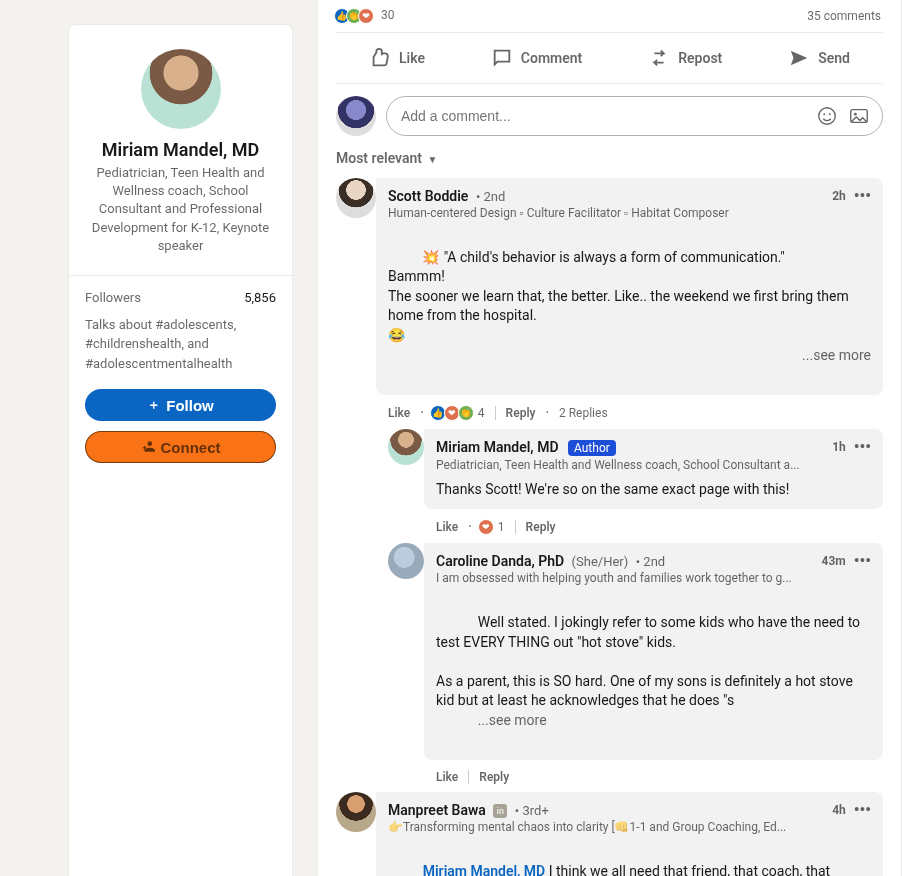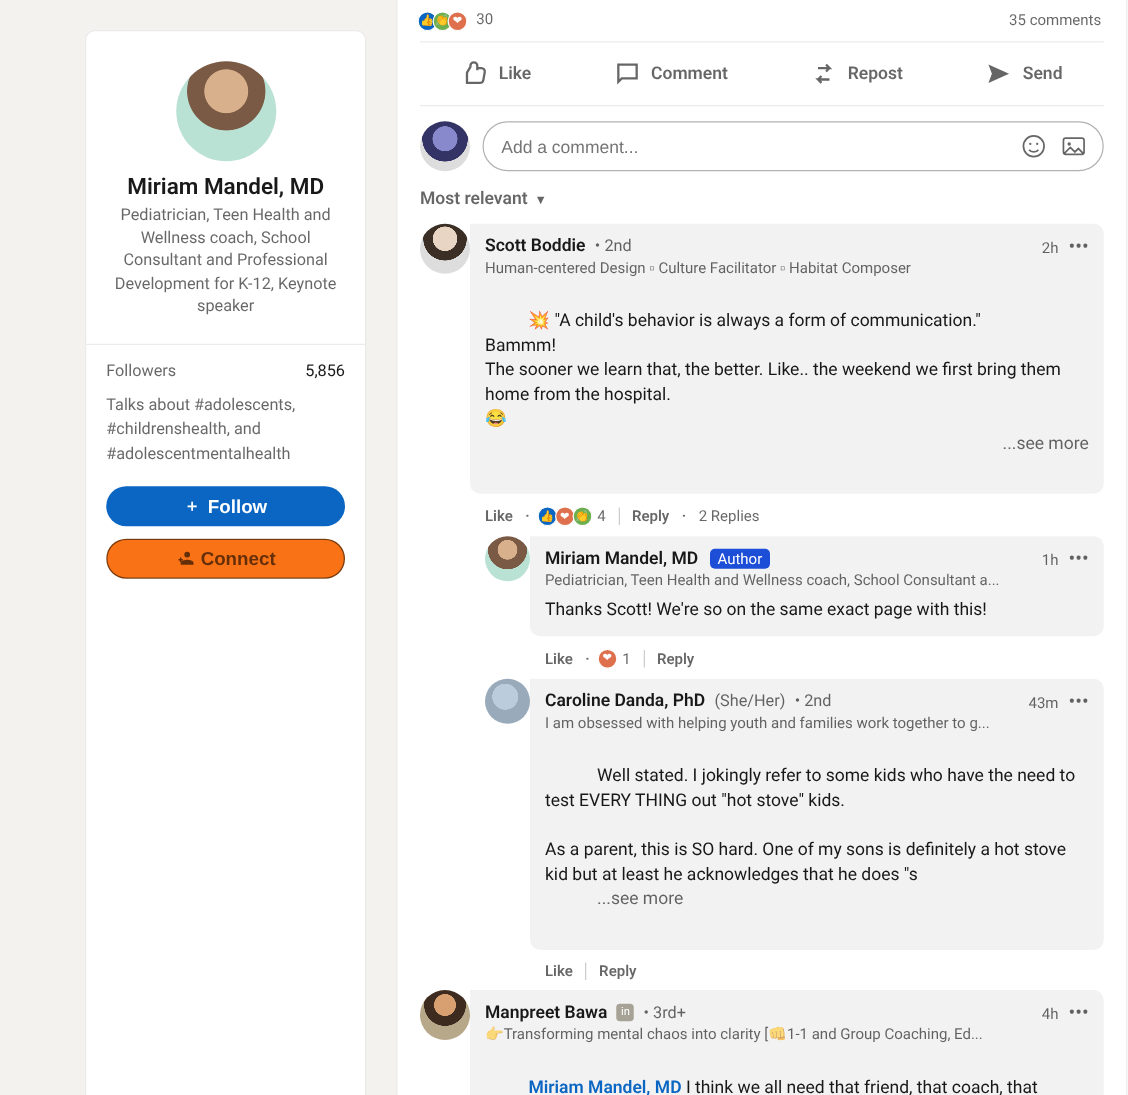--- a/index.html
+++ b/index.html
@@ -113,21 +113,21 @@
     flex:1; background:#f2f2f2; border-radius: 0 8px 8px 8px;
     padding: 10px 12px 10px 12px; position:relative;
   }
   .c-head { display:flex; align-items:flex-start; }
   .c-name { font-weight:600; font-size:14px; color: rgba(0,0,0,0.9); }
   .c-degree { font-size:13px; color: rgba(0,0,0,0.6); margin-left:4px; }
   .author-badge {
     display:inline-block; background:#1d4ed8; color:#fff; font-size:12px;
     padding: 1px 6px; border-radius:4px; margin-left:6px; font-weight:400;
   }
-  .c-meta { margin-left:auto; display:flex; align-items:flex-end; gap:8px; color: rgba(0,0,0,0.6); font-size:12px; }
+  .c-meta { margin-left:auto; display:flex; align-items:center; gap:8px; color: rgba(0,0,0,0.6); font-size:12px;font-weight:bold; }
   .c-meta .dots { cursor:pointer; font-size:16px; line-height:1; }
   .c-sub { font-size:12px; color: rgba(0,0,0,0.6); margin-top:2px; white-space:nowrap; overflow:hidden; text-overflow:ellipsis; }
   .c-body { font-size:14px; color: rgba(0,0,0,0.9); margin-top:8px; line-height:1.4; white-space:pre-wrap; }
   .see-more { color: rgba(0,0,0,0.6); }
   .c-actions {
     display:flex; align-items:center; gap:10px; font-size:12px;
     color: rgba(0,0,0,0.6); padding: 6px 0 8px 52px; font-weight:600;
   }
   .c-actions.nested { padding-left: 48px; }
   .c-actions .sep { width:1px; height:14px; background: rgba(0,0,0,0.2); }

